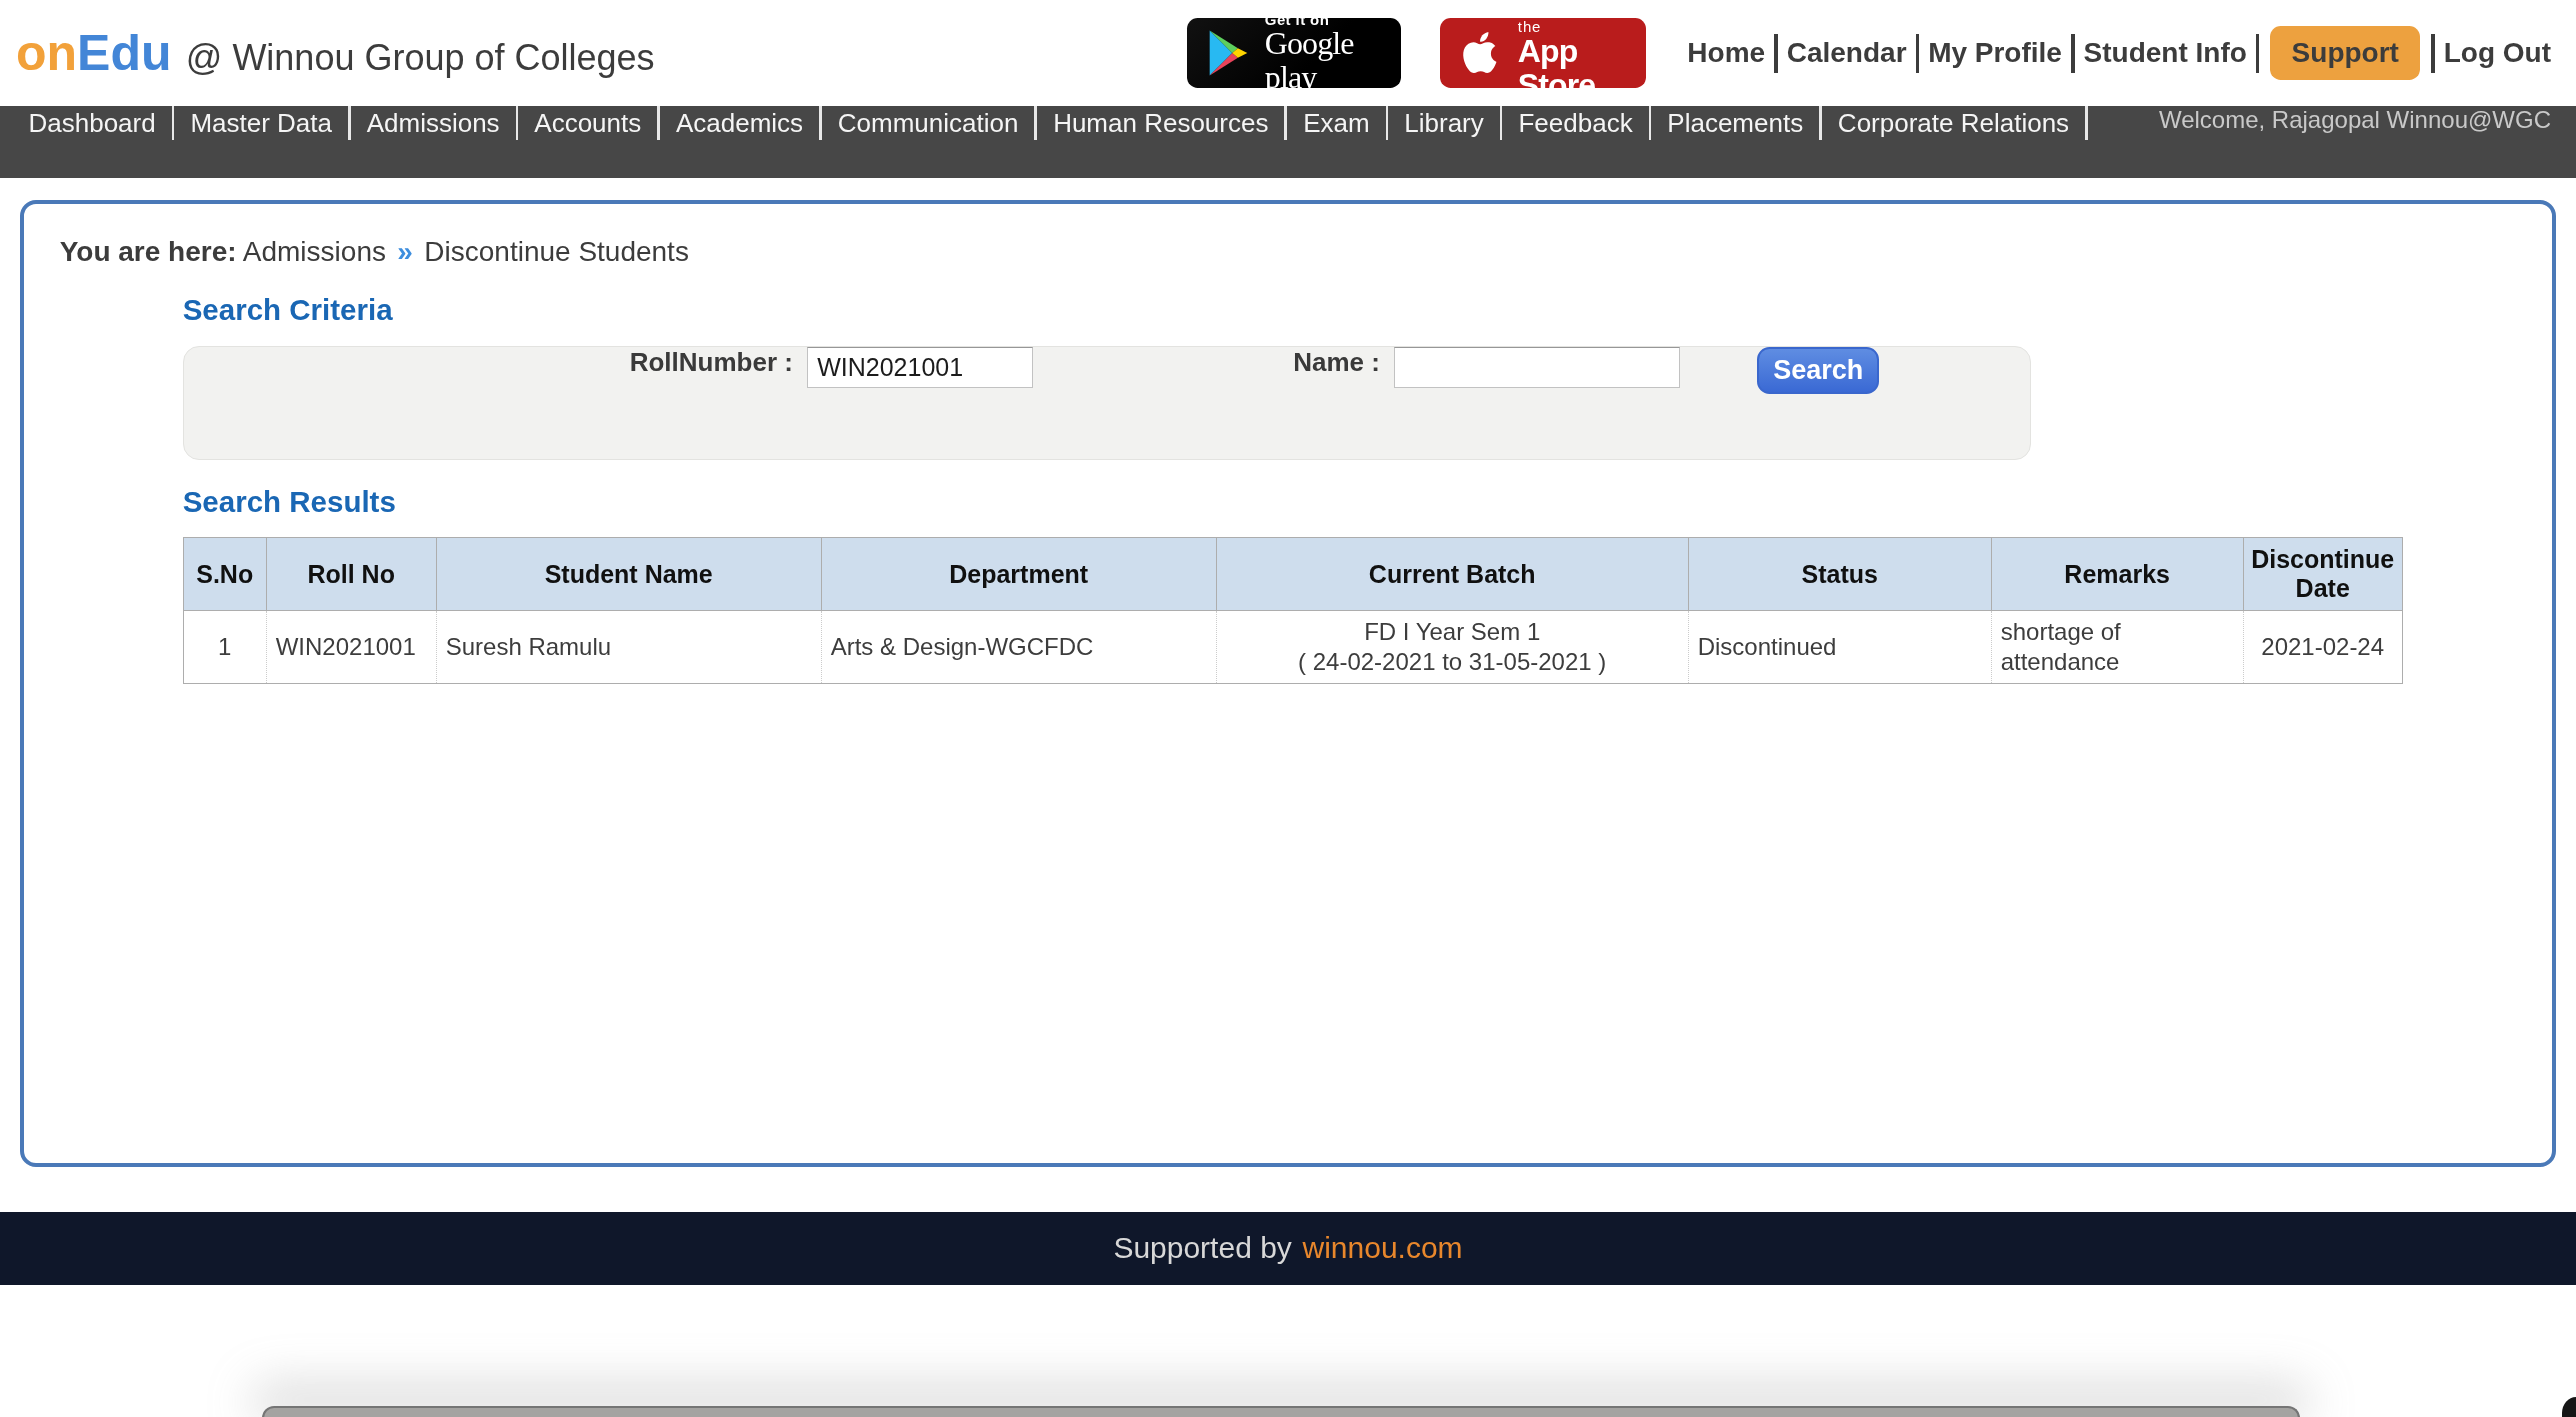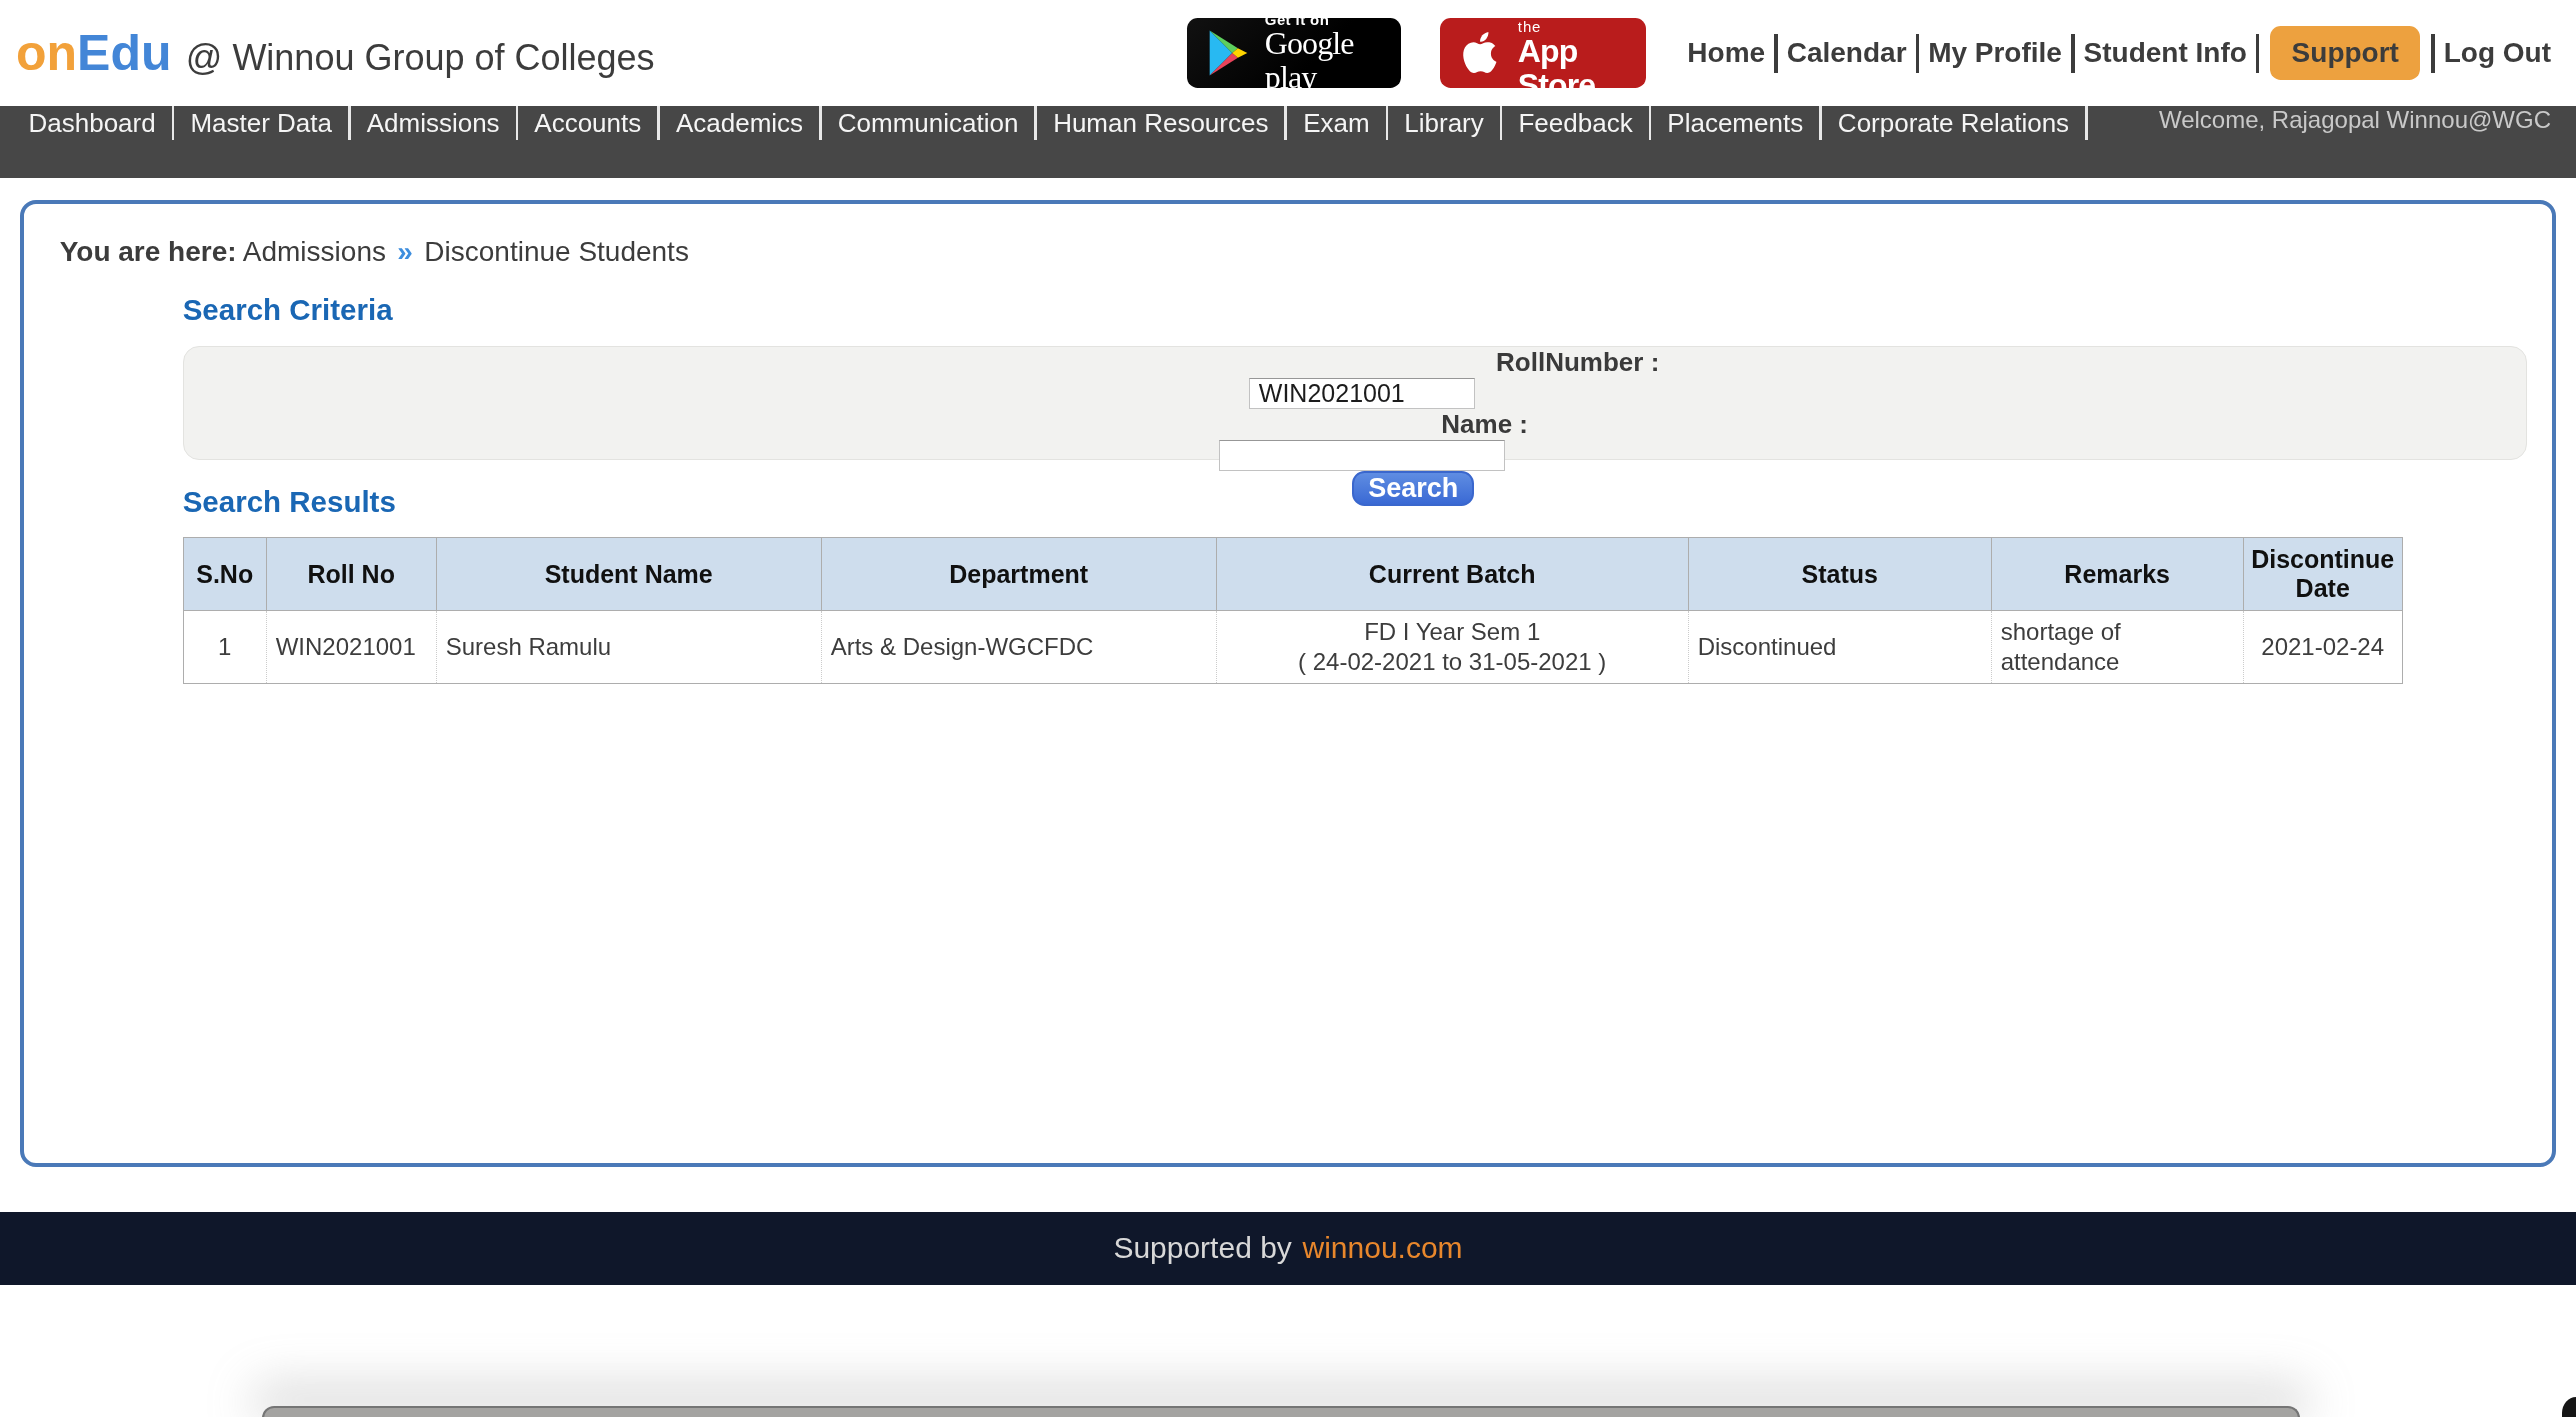--- a/index.html
+++ b/index.html
@@ -75,40 +75,40 @@
   .breadcrumb .bc-chev { color: #3e8ede; font-weight: bold; padding: 0 3.6px; }
   .breadcrumb a { color: #3c3c3c; text-decoration: none; cursor: pointer; }
 
   .section-title {
     margin: 25px 0 0 159px;
     font-size: 29.5px; font-weight: bold; color: #1a67b4;
   }
 
   .criteria-box {
     margin: 19.7px 0 0 159px;
-    width: 2344px; height: 114px;
+    width: 1848px; height: 114px;
     background: #f2f2f0;
     border: 0.9px solid #e3e3e0;
     border-radius: 16px;
-    display: flex; align-items: center; flex-direction: column;
+    display: flex; align-items: flex-start;
   }
   .field-label { font-size: 26px; font-weight: bold; color: #3a3a3a; white-space: nowrap; }
   .lbl-roll { margin-left: 446px; }
   .lbl-name { margin-left: 260px; }
   .txt-input {
     height: 41px; margin-left: 14.3px; padding: 0 9px;
     font-family: "Liberation Sans", sans-serif;
     font-size: 25px; color: #1c1c1c;
     border: 1.8px solid #c2c2c2; border-top-color: #979797;
     background: #ffffff;
   }
   .inp-roll { width: 226px; }
   .inp-name { width: 286px; }
   .search-btn {
-    margin-left: 117px; width: 122px; height: 47px;
+    margin-left: 77px; width: 122px; height: 47px;
     font-family: "Liberation Sans", sans-serif;
     font-size: 27px; font-weight: bold; color: #ffffff;
     background: linear-gradient(#5f8de2, #3a69d4);
     border: 2.7px solid #3a67cd; border-radius: 12.5px;
     cursor: pointer;
   }
 
   
   .results-table {
     margin: 18px 0 0 159px;

